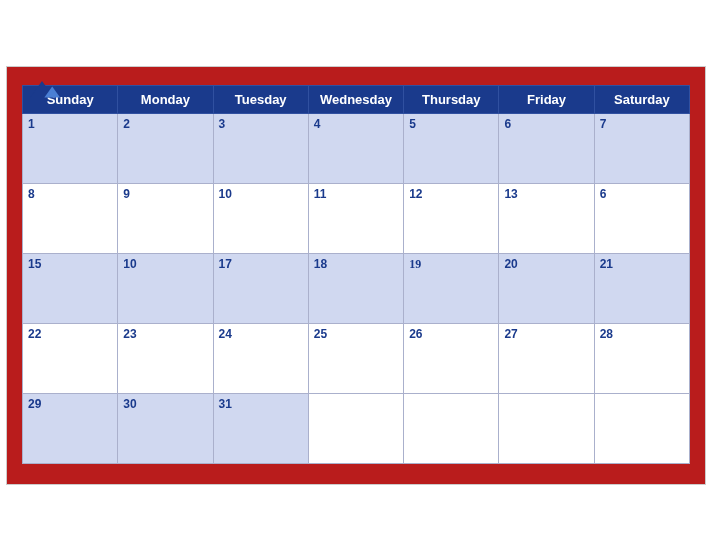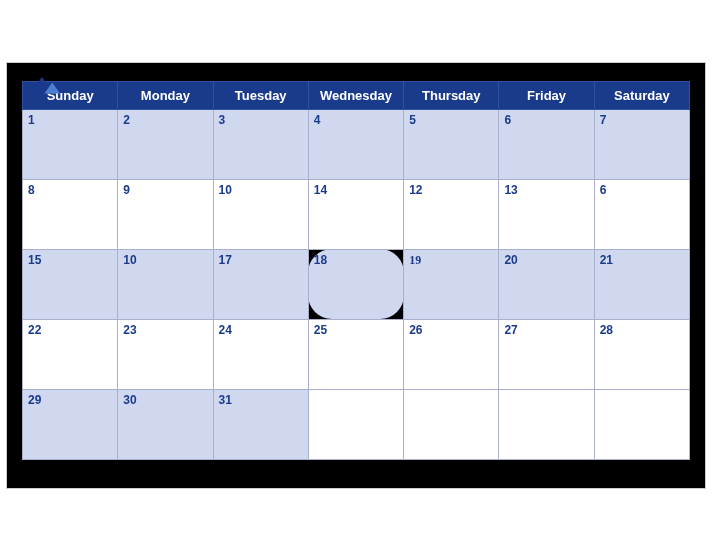--- a/index.html
+++ b/index.html
@@ -7,23 +7,23 @@
       font-family: Arial, sans-serif;
       background: #fff;
       width: 712px;
       height: 550px;
       display: flex;
       align-items: center;
       justify-content: center;
     }
     .calendar-container {
       width: 700px;
-      background: #000000;
+      background: #b91c1c;
       border: 1px solid #ccc;
-      padding: 10px 15px 28px;
+      padding: 10px 15px 20px;
     }
     .calendar-header {
       display: flex;
       align-items: flex-start;
       justify-content: center;
       position: relative;
       margin-bottom: 8px;
     }
     .logo-area {
       position: absolute;
@@ -141,30 +141,30 @@
           <td style="background-color: rgb(208, 216, 240);"><span class="day-num">3</span></td>
           <td style="background-color: rgb(208, 216, 240);"><span class="day-num">4</span></td>
           <td style="background-color: rgb(208, 216, 240);"><span class="day-num">5</span></td>
           <td style="background-color: rgb(208, 216, 240);"><span class="day-num">6</span></td>
           <td style="background-color: rgb(208, 216, 240);"><span class="day-num">7</span></td>
         </tr>
         <tr>
           <td style="background-color: rgb(255, 255, 255);"><span class="day-num">8</span></td>
           <td style="background-color: rgb(255, 255, 255);"><span class="day-num">9</span></td>
           <td style="background-color: rgb(255, 255, 255); margin-top: 44px;"><span class="day-num">10</span></td>
-          <td style="background-color: rgb(255, 255, 255);"><span class="day-num">14</span></td>
+          <td style="background-color: rgb(255, 255, 255);"><span class="day-num">11</span></td>
           <td style="background-color: rgb(255, 255, 255); margin-left: 8px;"><span class="day-num">12</span></td>
           <td style="background-color: rgb(255, 255, 255); margin-left: 14px;"><span class="day-num">13</span></td>
           <td style="background-color: rgb(255, 255, 255);"><span class="day-num">6</span></td>
         </tr>
         <tr>
           <td style="background-color: rgb(208, 216, 240);"><span class="day-num">15</span></td>
           <td style="background-color: rgb(208, 216, 240);"><span class="day-num">10</span></td>
           <td style="background-color: rgb(208, 216, 240);"><span class="day-num">17</span></td>
-          <td style="background-color: rgb(208, 216, 240); border-radius: 24px;"><span class="day-num">18</span></td>
+          <td style="background-color: rgb(208, 216, 240);"><span class="day-num">18</span></td>
           <td style="background-color: rgb(208, 216, 240); font-family: Liberation Serif, serif;"><span class="day-num">19</span></td>
           <td style="background-color: rgb(208, 216, 240);"><span class="day-num">20</span></td>
           <td style="background-color: rgb(208, 216, 240);"><span class="day-num">21</span></td>
         </tr>
         <tr>
           <td style="background-color: rgb(255, 255, 255);"><span class="day-num">22</span></td>
           <td style="background-color: rgb(255, 255, 255);"><span class="day-num">23</span></td>
           <td style="background-color: rgb(255, 255, 255);"><span class="day-num">24</span></td>
           <td style="background-color: rgb(255, 255, 255);"><span class="day-num">25</span></td>
           <td style="background-color: rgb(255, 255, 255);"><span class="day-num">26</span></td>

